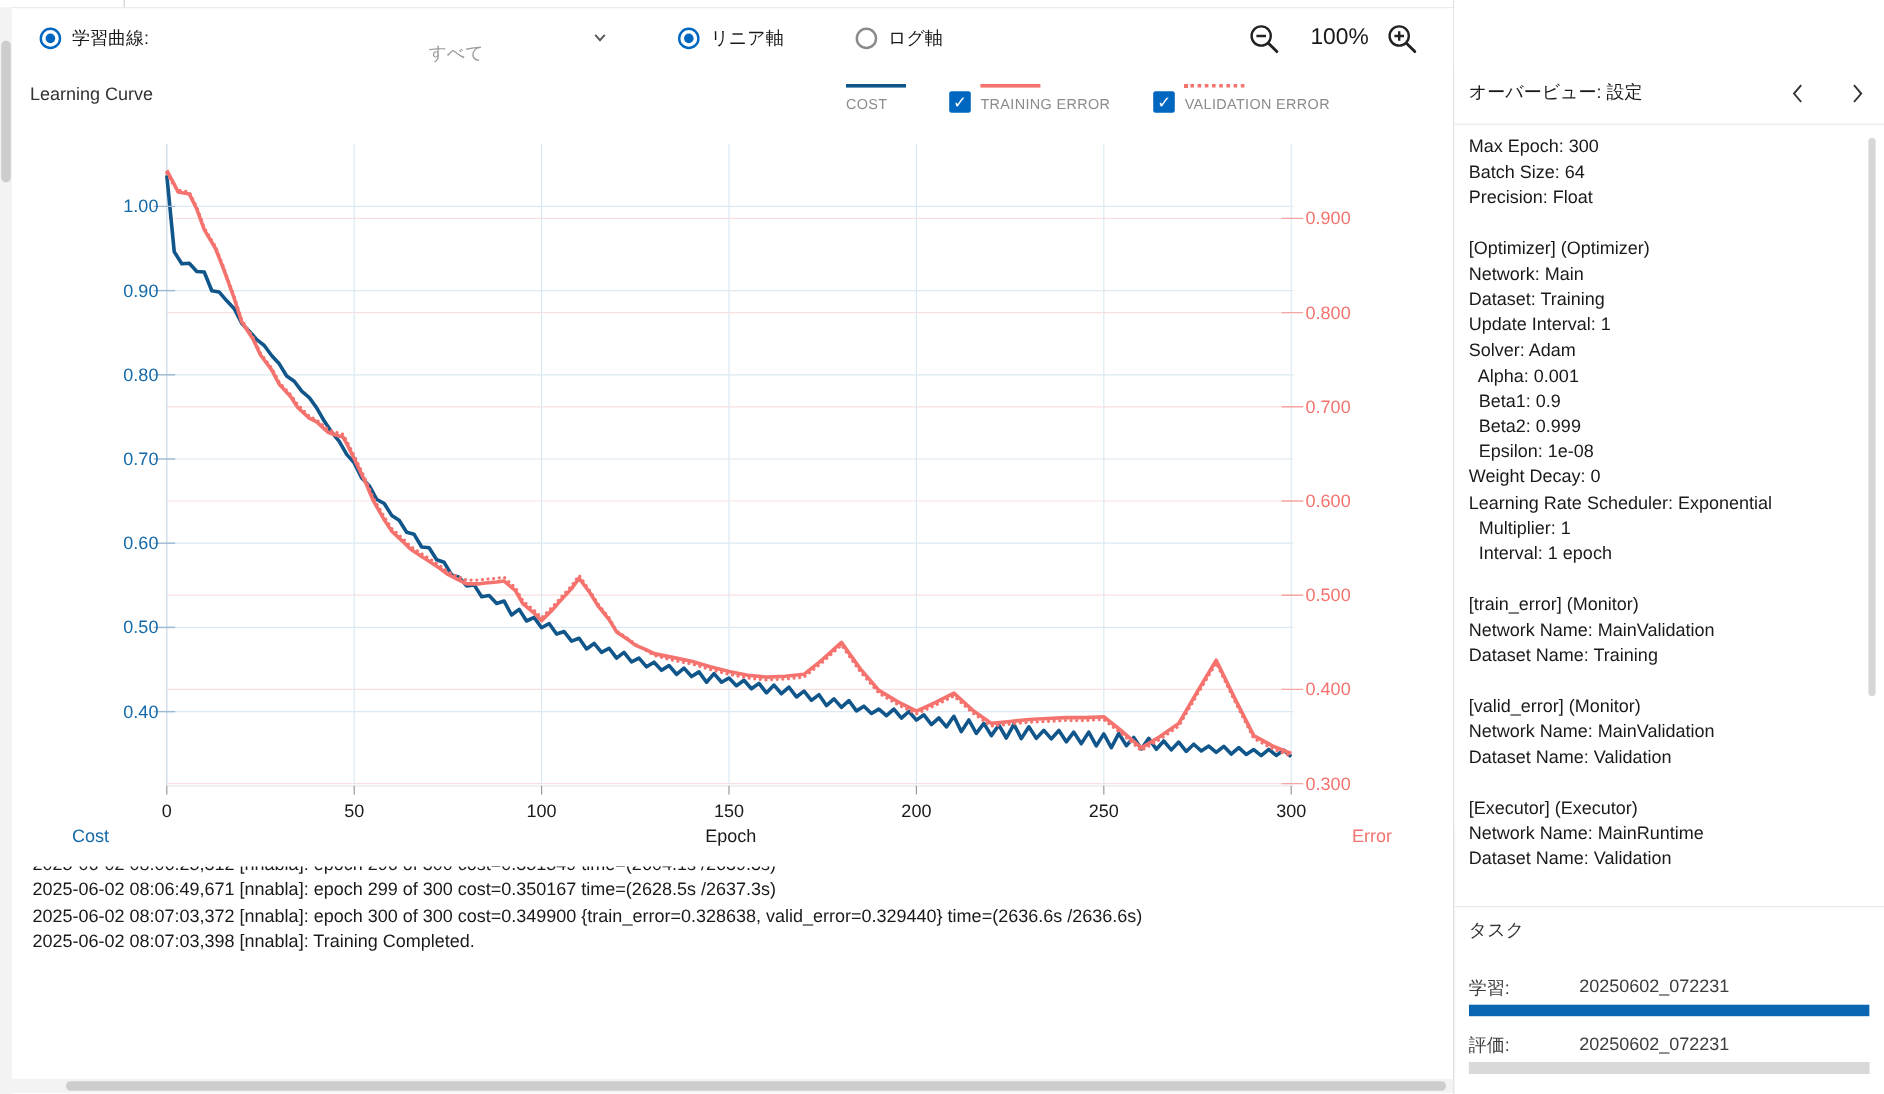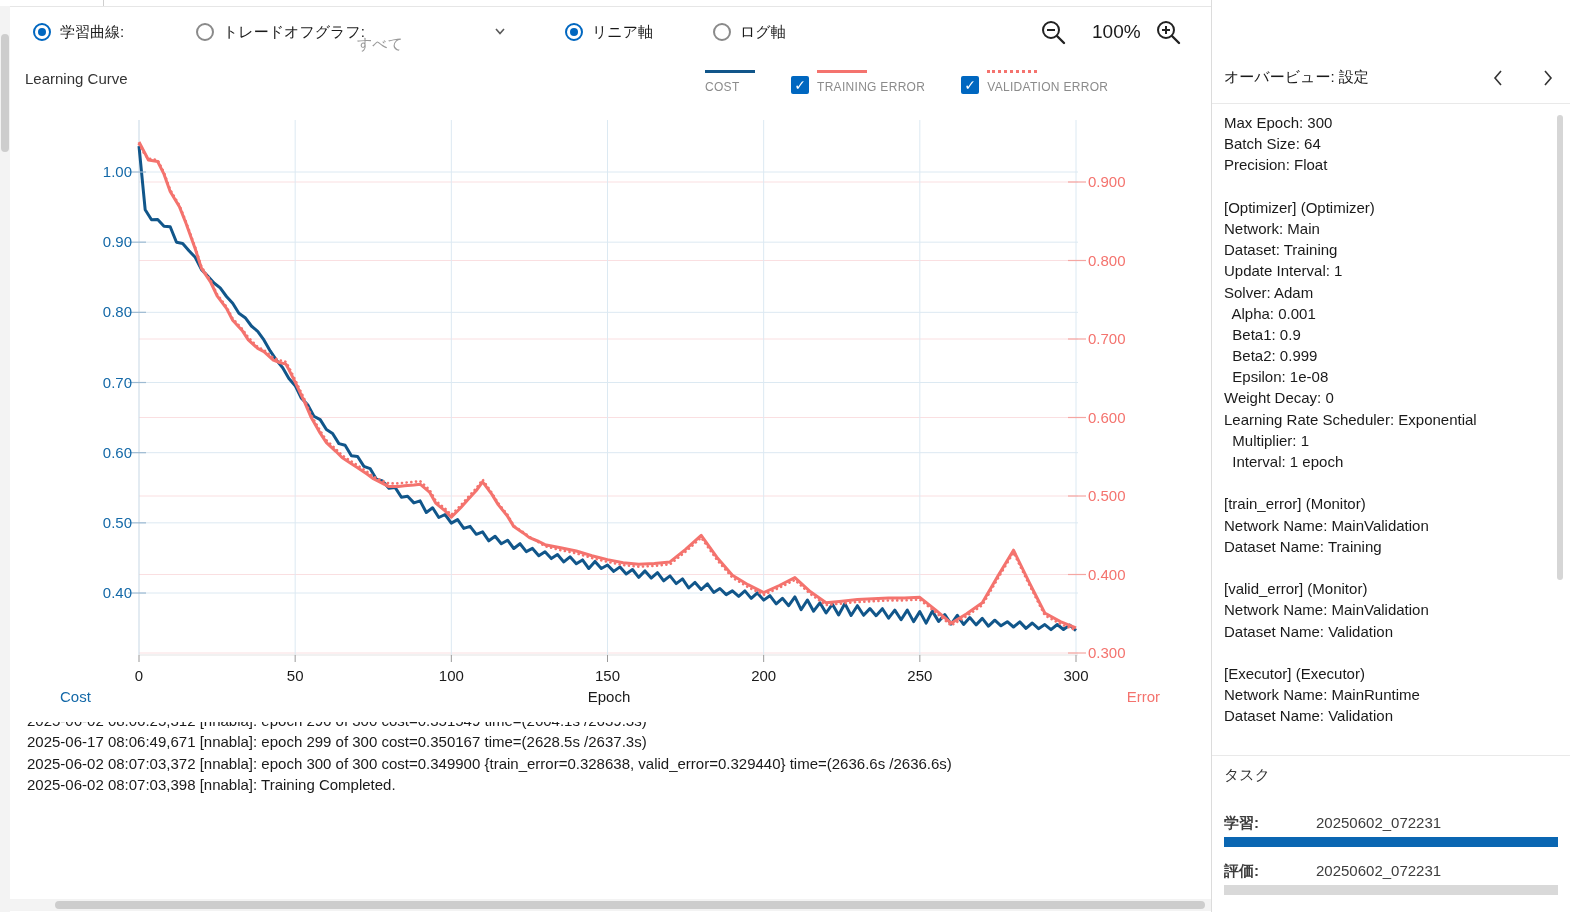--- a/index.html
+++ b/index.html
@@ -50,21 +50,21 @@
   
   .right-panel{position:absolute;left:1212px;top:0;width:358px;height:688px;background:#fff;}
   .rp-header{position:absolute;left:12px;top:68px;font-size:15px;color:#1a1a1a;}
   .rp-nav{position:absolute;top:68px;width:20px;height:20px;display:flex;align-items:center;justify-content:center;}
   .rp-divider{position:absolute;left:0;width:358px;height:1px;background:#e9e9e9;}
   .overview-list{position:absolute;left:12px;top:112px;width:330px;font-size:15px;color:#1a1a1a;white-space:pre;}
   .ov-line{height:21.2px;line-height:21.2px;}
   .rp-scroll-thumb{position:absolute;left:345px;top:115px;width:6px;height:465px;background:#d6d6d6;border-radius:3px;}
   .tasks-heading{position:absolute;left:12px;top:766px;font-size:15px;color:#333;}
   .task-row{position:absolute;left:12px;width:334px;font-size:15px;color:#3d3d3d;display:flex;}
-  .task-label{width:92px;font-weight:bold;}
+  .task-label{width:92px;}
   .task-value{color:#3d3d3d;}
   .progress-track{position:absolute;left:12px;width:334px;height:10px;background:#d9d9d9;overflow:hidden;}
   .progress-fill{height:10px;background:#0a66b2;width:0;}
 </style>
 </head>
 <body>
 
 <div id="app">
 
   <div class="v-scroll-track">
@@ -72,24 +72,20 @@
   </div>
 
   <div class="top-divider"></div>
   <div class="top-tick"></div>
   <div class="panel-border"></div>
 
   <div class="toolbar">
     <div class="tb-item" style="left:23px">
       <span class="radio checked"></span>
       <span>学習曲線:</span>
-    </div>
-    <div class="tb-item" style="left:186px">
-      <span class="radio"></span>
-      <span>トレードオフグラフ:</span>
     </div>
     <div class="tb-item" style="left:347px">
       <span class="select-value">すべて</span>
     </div>
     <svg class="chevron-down" viewBox="0 0 14 14">
       <polyline points="3,5 7,9.5 11,5" fill="none" stroke="#5a5a5a" stroke-width="1.6"></polyline>
     </svg>
     <div class="tb-item" style="left:555px">
       <span class="radio checked"></span>
       <span>リニア軸</span>
@@ -216,21 +212,21 @@
         <line x1="1076" y1="655" x2="1076" y2="662" stroke="#999999" stroke-width="1"></line>
         <text x="1076" y="681" font-size="15" fill="#1a1a1a" text-anchor="middle">300</text>
       </g>
     <text x="60" y="702" font-size="15" fill="#1469a8">Cost</text>
     <text x="609" y="702" font-size="15" fill="#1a1a1a" text-anchor="middle">Epoch</text>
     <text x="1160" y="702" font-size="15" text-anchor="end" fill="#f4736e">Error</text>
   </svg>
 
   <div class="log" id="log-area">
       <div class="log-line">2025-06-02 08:06:25,312 [nnabla]: epoch 296 of 300 cost=0.351549  time=(2604.1s /2639.3s)</div>
-      <div class="log-line">2025-06-17 08:06:49,671 [nnabla]: epoch 299 of 300 cost=0.350167  time=(2628.5s /2637.3s)</div>
+      <div class="log-line">2025-06-02 08:06:49,671 [nnabla]: epoch 299 of 300 cost=0.350167  time=(2628.5s /2637.3s)</div>
       <div class="log-line">2025-06-02 08:07:03,372 [nnabla]: epoch 300 of 300 cost=0.349900  {train_error=0.328638, valid_error=0.329440} time=(2636.6s /2636.6s)</div>
       <div class="log-line">2025-06-02 08:07:03,398 [nnabla]: Training Completed.</div>
     </div>
   <div class="h-scroll-track">
     <div class="h-scroll-thumb"></div>
   </div>
 
   <div class="right-panel">
     <div class="rp-header">オーバービュー: 設定</div>
     <div class="rp-nav" style="left:276px">

